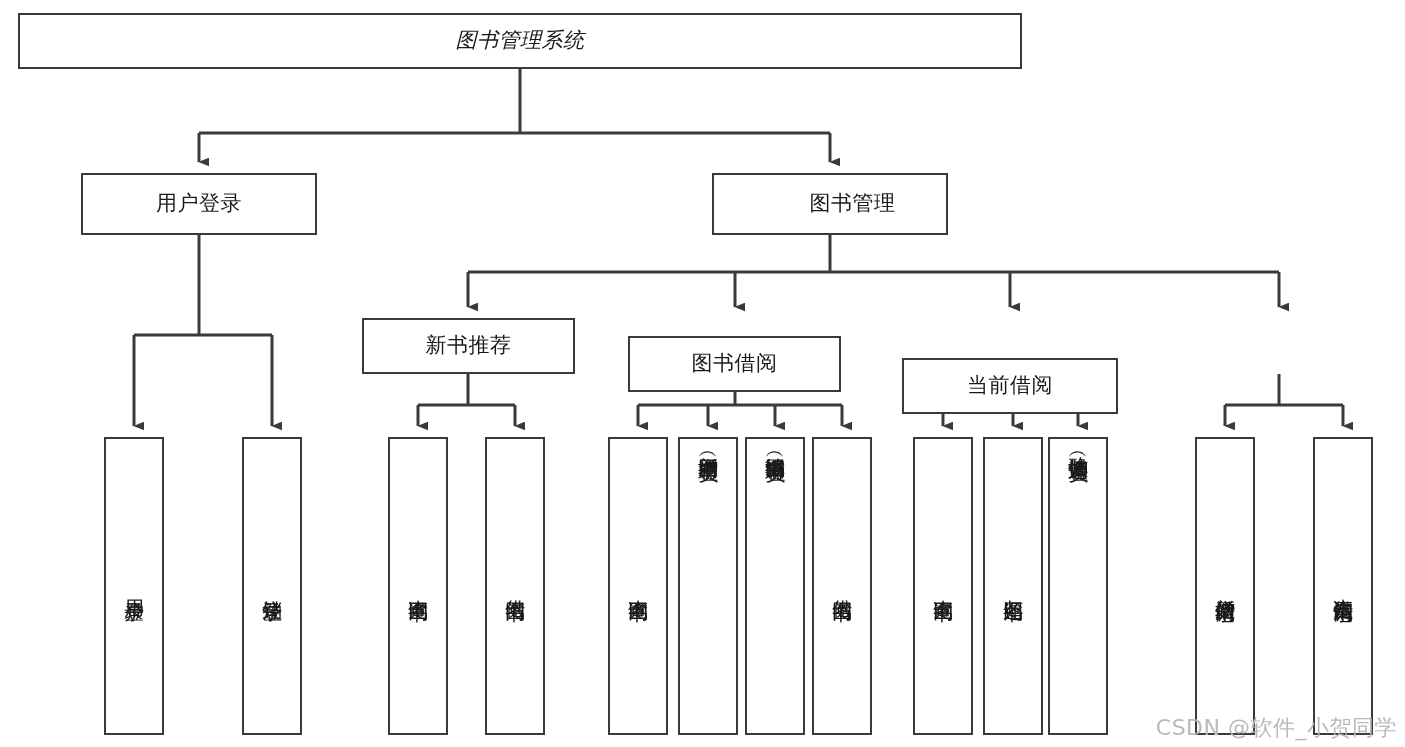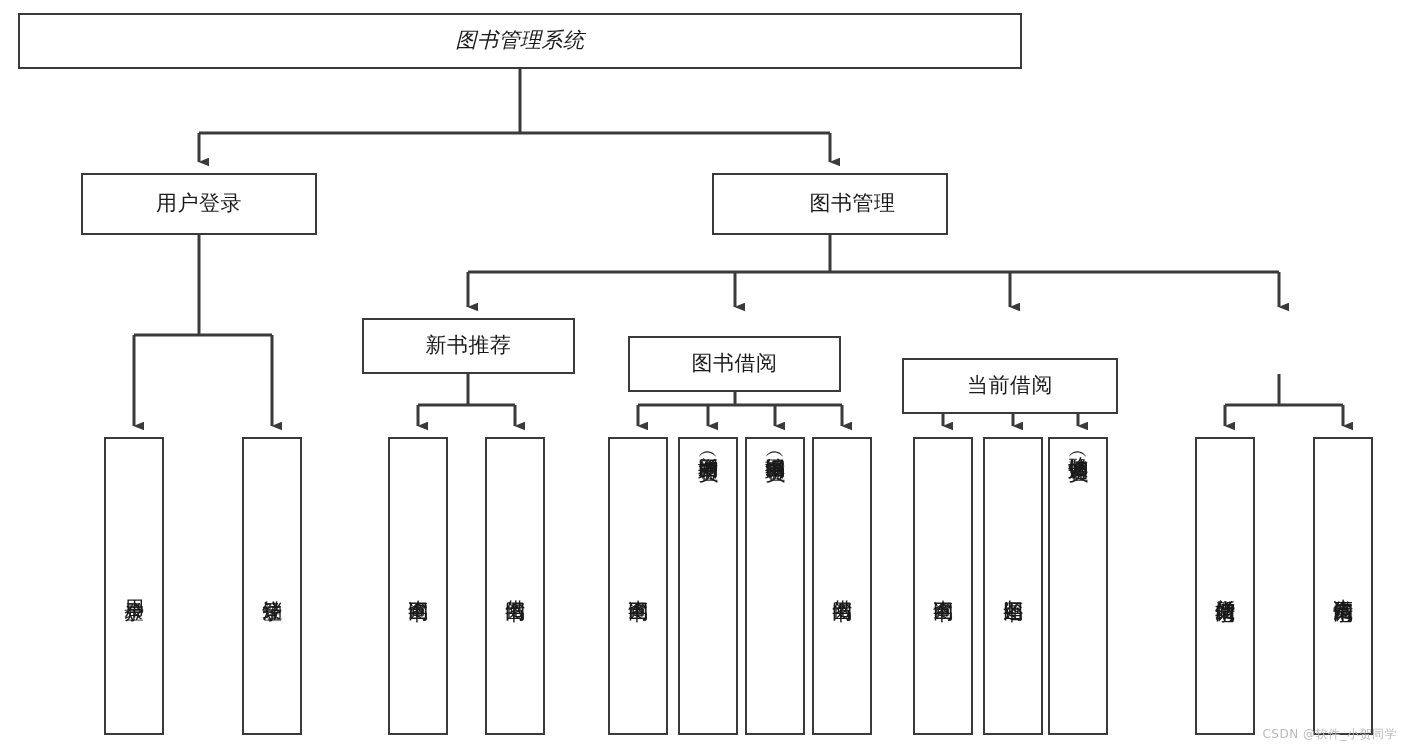--- a/index.html
+++ b/index.html
@@ -56,21 +56,21 @@
     padding-top: 2px;
   }
   .leaf-box.center-v {
     align-items: center;
     padding-top: 0;
   }
   #watermark {
     position: absolute;
     right: 8px;
     bottom: 4px;
-    font-size: 12px;
+    font-size: 22px;
     color: #b9b9b9;
     letter-spacing: 0.5px;
     white-space: nowrap;
     pointer-events: none;
   }
 </style>
 </head>
 <body>
 
 <div id="diagram-root">

